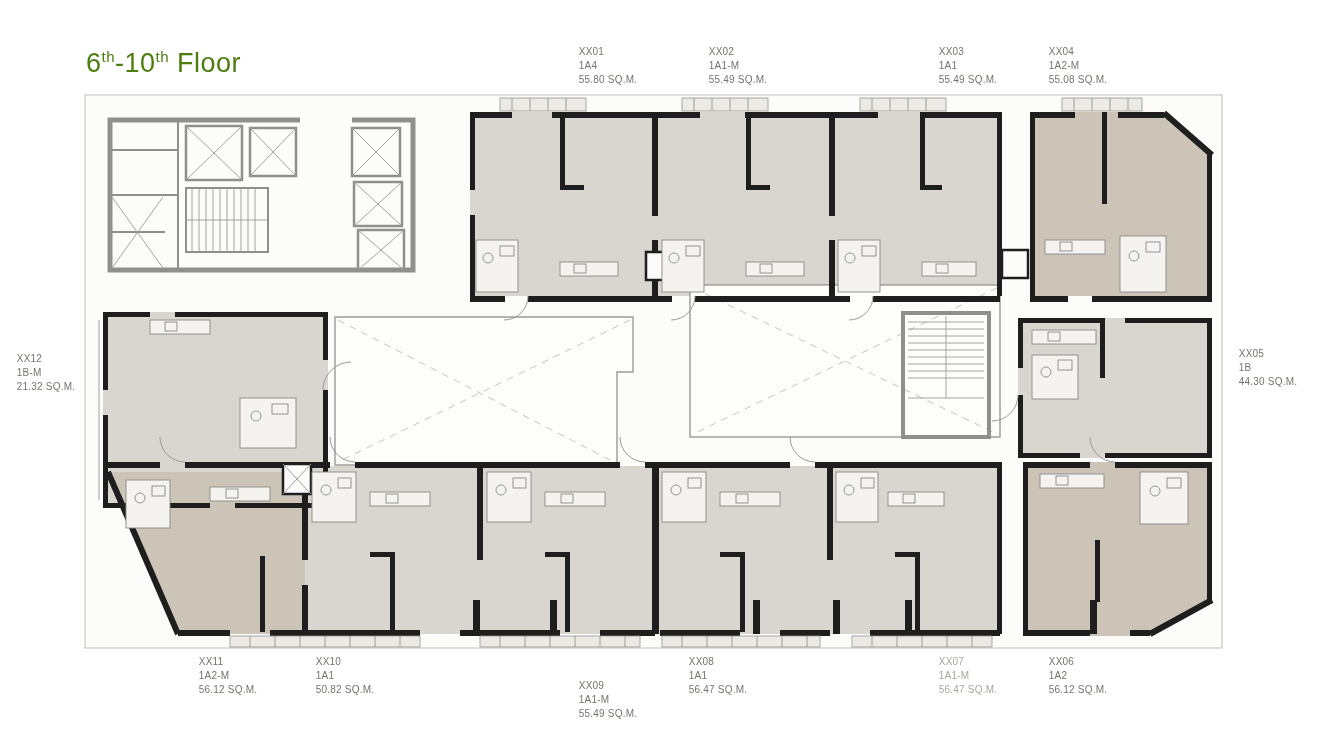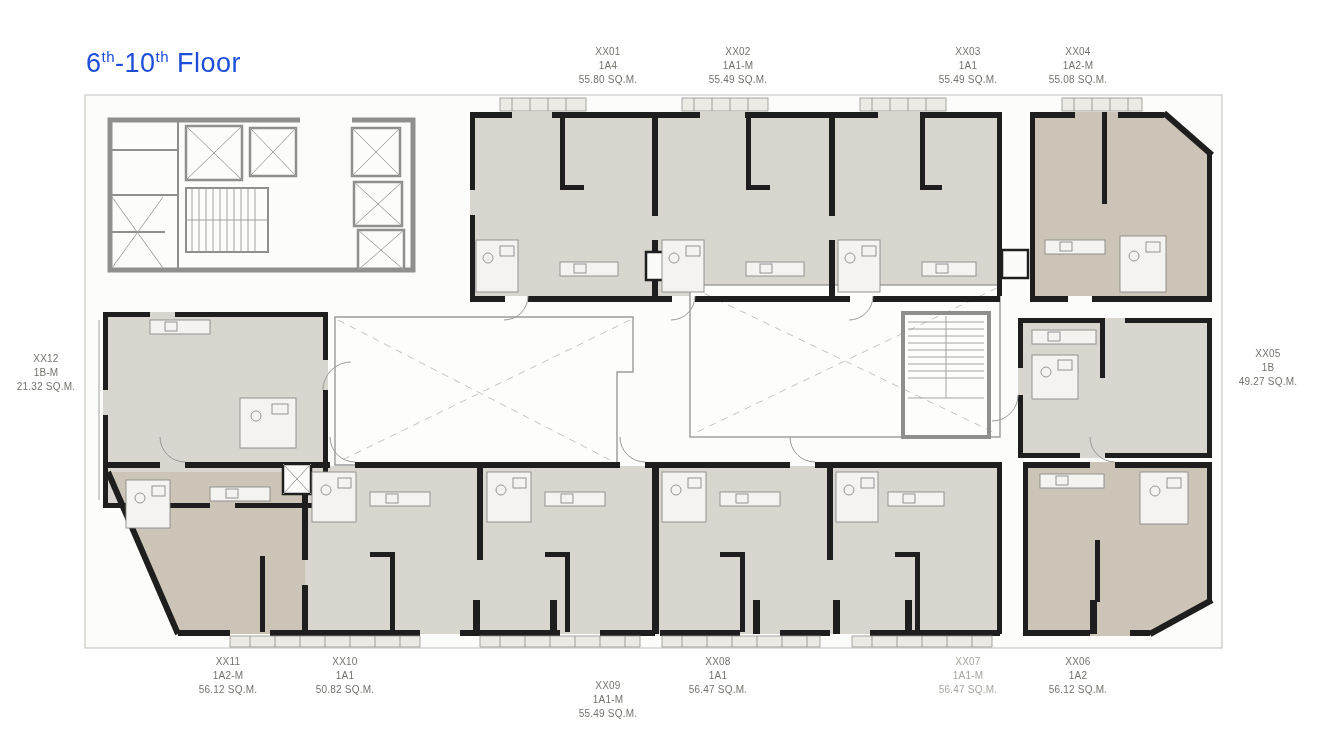--- a/index.html
+++ b/index.html
@@ -3,27 +3,27 @@
 <meta charset="utf-8">
 <style>
   html,body{margin:0;padding:0;}
   body{
     width:1342px;height:754px;position:relative;overflow:hidden;
     background:#ffffff;
     font-family:"Liberation Sans", sans-serif;
   }
   .page-title{
     position:absolute;left:86px;top:48px;
-    font-size:27px;color:#1d4ed8;letter-spacing:.5px;font-weight:400;
+    font-size:27px;color:#4d7c0f;letter-spacing:.5px;font-weight:400;
   }
   .page-title sup{font-size:15px;vertical-align:super;line-height:0;}
   .plan-svg{position:absolute;left:0;top:0;}
   .unit-label{
     position:absolute;transform:translateX(-50%);
-    text-align:center;font-size:10px;line-height:14px;color:#73736e;
+    text-align:left;font-size:10px;line-height:14px;color:#73736e;
     letter-spacing:.2px;white-space:nowrap;
   }
   .unit-label span{display:block;}
   .unit-label.muted{color:#a5a59f;}
   
   .paper{fill:#fcfcfb;stroke:#c8c8c5;stroke-width:1.2;}
   .unitL{fill:#d9d6d0;}
   .unitT{fill:#cbc4b7;}
   .wall{fill:#1e1e1e;}
   .wline{stroke:#1e1e1e;stroke-width:6;fill:none;}
@@ -442,21 +442,21 @@
   </div>
   <div class="unit-label" style="left:1078px;top:45px">
     <span>XX04</span>
     <span>1A2-M</span>
     <span>55.08 SQ.M.</span>
   </div>
 
   <div class="unit-label" style="left:1268px;top:347px">
     <span>XX05</span>
     <span>1B</span>
-    <span>49.27 SQ.M.</span>
+    <span>44.30 SQ.M.</span>
   </div>
 
   <div class="unit-label" style="left:46px;top:352px">
     <span>XX12</span>
     <span>1B-M</span>
     <span>21.32 SQ.M.</span>
   </div>
 
   <div class="unit-label" style="left:228px;top:655px">
     <span>XX11</span>

